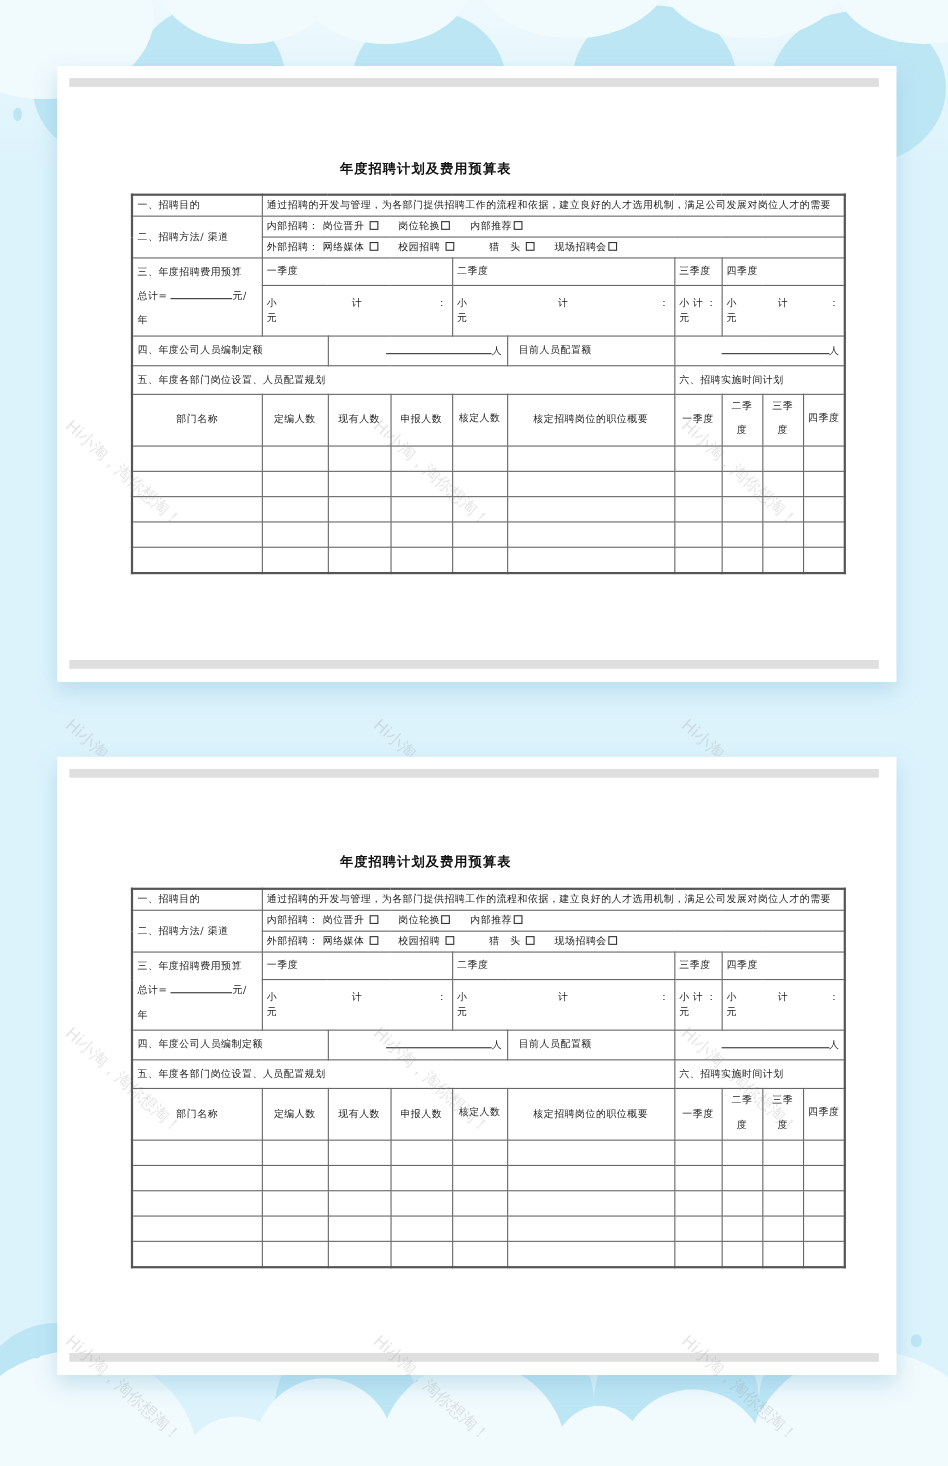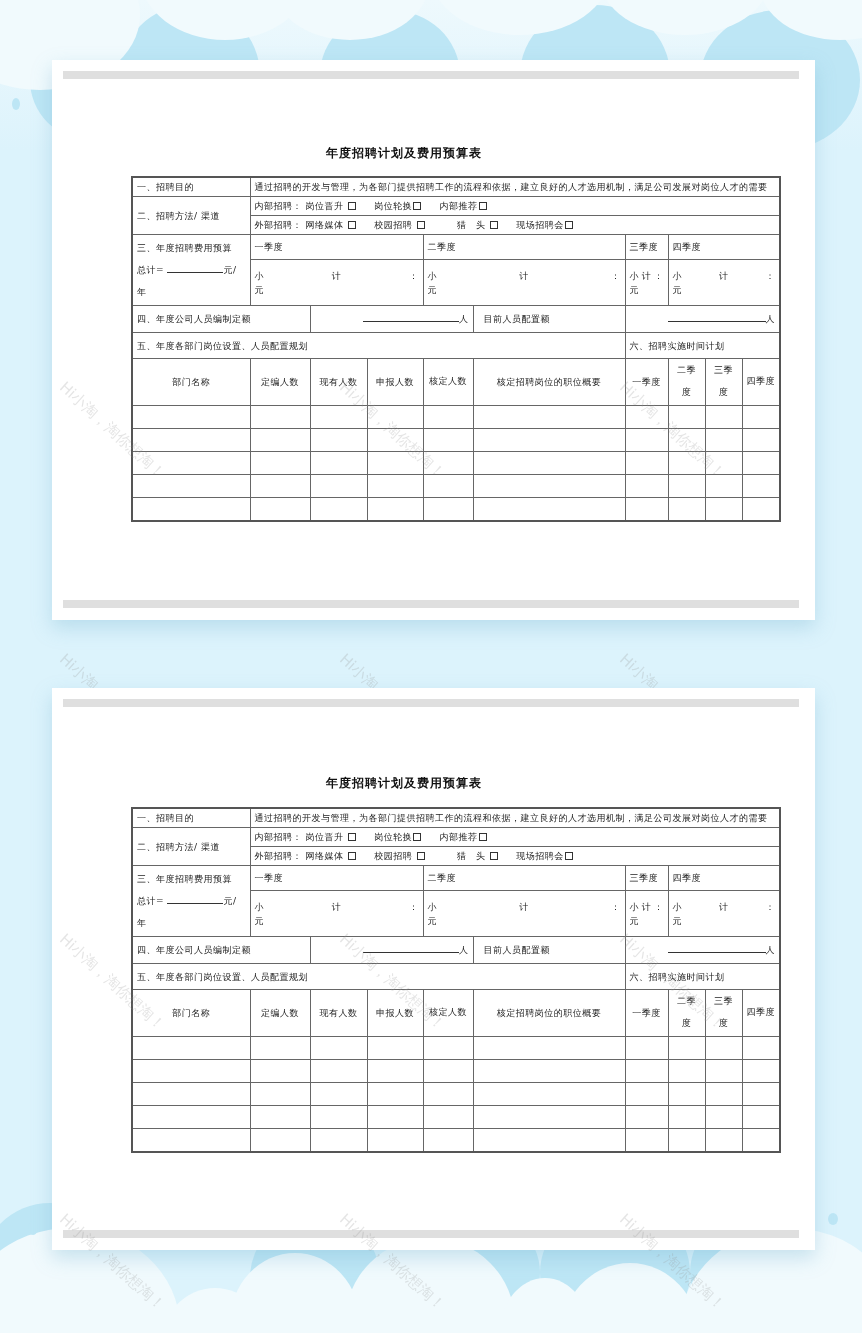--- a/index.html
+++ b/index.html
@@ -28,34 +28,33 @@
   .card-1 { top: 60px; height: 560px; }
   .card-2 { top: 688px; height: 562px; }
   .bar {
     position: absolute; left: 11px; width: 736px; height: 8px;
     background: #dfdfdf;
   }
   .bar.top { top: 11px; }
   .bar.bottom { bottom: 12px; }
 
   .doc-title {
-    position: absolute; left: 17px; width: 670px; text-align: center;
+    position: absolute; left: 0; width: 670px; text-align: center;
     font-size: 12px; font-weight: bold; letter-spacing: 1px; color: #111;
   }
   .card-1 .doc-title { top: 85px; }
   .card-2 .doc-title { top: 87px; }
 
   table.form {
     position: absolute; left: 67px;
     width: 648px;
     border-collapse: collapse;
     border: 2px solid #555;
     font-size: 9px;
     table-layout: fixed;
-    margin-left: 12px;
   }
   .card-1 table.form { top: 116px; }
   .card-2 table.form { top: 119px; }
   table.form td {
     border: 1px solid #666;
     padding: 2px 4px;
     vertical-align: middle;
     line-height: 14px;
     color: #222;
     letter-spacing: 0.5px;

